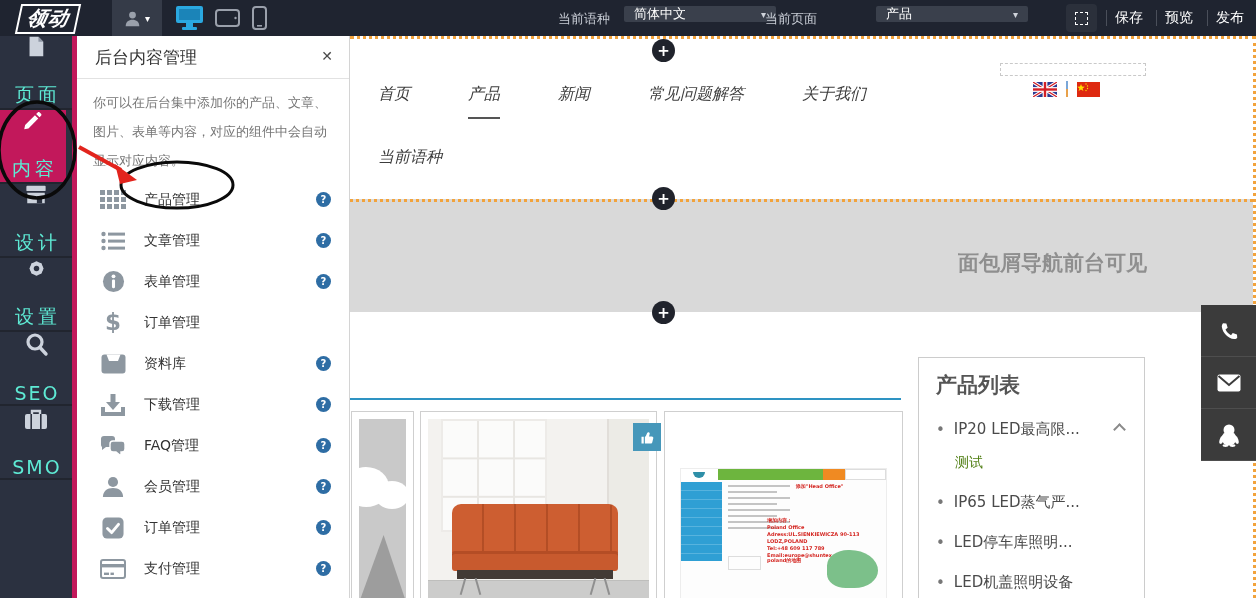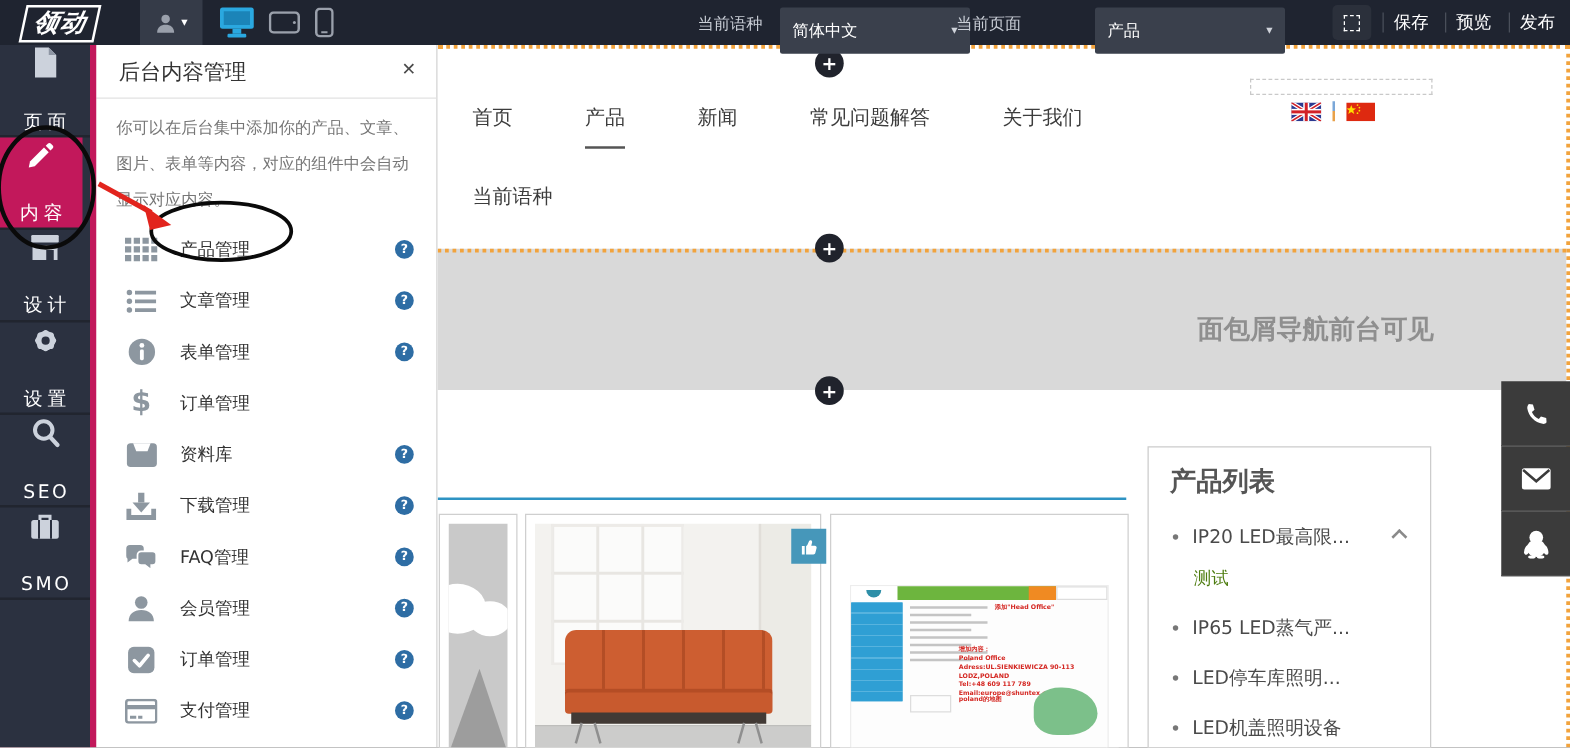--- a/index.html
+++ b/index.html
@@ -9,56 +9,56 @@
 
   
   .topbar { position:absolute; left:0; top:0; width:1256px; height:36px; background:#1f2430; z-index:10; }
   .logo { position:absolute; left:18px; top:4px; color:#fff; font-size:20px; font-weight:bold; font-style:italic; transform:skewX(-12deg); letter-spacing:1px; border:2px solid #fff; padding:0 7px 2px 7px; line-height:24px; }
   .user-btn { position:absolute; left:112px; top:0; width:50px; height:36px; background:#353b48; display:flex; align-items:center; justify-content:center; gap:4px; cursor:pointer; }
   .user-btn .caret { color:#fff; font-size:10px; }
   .dev-btn { position:absolute; top:3px; width:34px; height:30px; display:flex; align-items:center; justify-content:center; cursor:pointer; }
   .dev-desktop { left:172px; } .dev-tablet { left:210px; } .dev-phone { left:242px; }
   .tb-label { position:absolute; top:10px; color:#c9ced6; font-size:13px; }
   .lbl-lang { left:558px; } .lbl-page { left:765px; }
-  .tb-select { position:absolute; top:6px; width:152px; height:37px; background:#3a404c; color:#fff; font-size:13px; display:flex; align-items:center; padding:0 10px; border-radius:2px; cursor:pointer; }
+  .tb-select { position:absolute; top:6px; width:152px; height:16px; background:#3a404c; color:#fff; font-size:13px; display:flex; align-items:center; padding:0 10px; border-radius:2px; cursor:pointer; }
   .sel-lang { left:624px; } .sel-page { left:876px; }
   .tb-select .caret { margin-left:auto; font-size:10px; color:#cfd3da; }
   .dash-btn { position:absolute; left:1066px; top:4px; width:31px; height:28px; background:#2b303b; border-radius:4px; display:flex; align-items:center; justify-content:center; cursor:pointer; }
   .dash-btn span { width:13px; height:13px; border:1px dashed #fff; display:block; }
   .tb-divider { position:absolute; top:10px; width:1px; height:16px; background:#4a4f5a; }
   .d1 { left:1106px; } .d2 { left:1156px; } .d3 { left:1207px; }
   .tb-btn { position:absolute; top:9px; color:#fff; font-size:14px; cursor:pointer; }
   .btn-save { left:1115px; } .btn-preview { left:1165px; } .btn-publish { left:1216px; }
 
   
   .sidebar { position:absolute; left:0; top:36px; width:77px; height:562px; background:#c2185b; z-index:9; }
   .sidebar-inner { position:absolute; left:0; top:0; width:72px; height:562px; background:#2b3140; }
   .side-item { height:74px; border-bottom:2px solid #21252f; display:flex; flex-direction:column; align-items:center; justify-content:center; gap:5px; cursor:pointer; }
-  .side-item .lbl { color:#ffffff; font-size:15px; letter-spacing:4px; text-indent:4px;margin-top:20px; }
+  .side-item .lbl { color:#5eead4; font-size:19px; letter-spacing:4px; text-indent:4px;margin-top:20px; }
   .side-item .lbl-en { letter-spacing:2px; text-indent:2px; }
   .side-item.active { background:#c2185b; width:66px; }
 
   
   .panel { position:absolute; left:77px; top:36px; width:273px; height:562px; background:#fff; border-right:1px solid #d4d4d4; z-index:8; }
   .panel-head { position:relative; height:43px; border-bottom:1px solid #e2e2e2; display:flex; align-items:center; padding:0 18px; }
   .panel-title { font-size:17px; color:#333; }
   .panel-close { position:absolute; right:16px; top:12px; font-size:14px; font-weight:bold; color:#4a4a4a; cursor:pointer; }
   .panel-desc { margin:9px 18px 4px 16px; width:244px; font-size:13px; color:#767676; line-height:29px; }
   .menu-row { height:41px; display:flex; align-items:center; padding:0 18px 0 22px; cursor:pointer; }
   .menu-ic { width:28px; display:flex; justify-content:center; align-items:center; }
   .menu-lbl { margin-left:17px; font-size:14px; color:#333; }
   .help-dot { margin-left:auto; width:15px; height:15px; border-radius:50%; background:#2e6da4; color:#fff; font-size:10px; font-weight:bold; display:flex; align-items:center; justify-content:center; cursor:pointer; }
   .dollar-ic { font-size:23px; font-weight:bold; color:#8d97a0; line-height:1; }
 
   
   .preview { position:absolute; left:350px; top:36px; width:906px; height:562px; background:#fff; border-top:3px dotted #f2a33c; border-right:3px dotted #f2a33c; z-index:1; }
   .plus-btn { position:absolute; width:23px; height:23px; border-radius:50%; background:#20232c; color:#fff; font-size:15px; font-weight:bold; display:flex; align-items:center; justify-content:center; z-index:6; cursor:pointer; }
   .plus-1 { left:302px; top:0px; } .plus-2 { left:302px; top:148px; } .plus-3 { left:302px; top:262px; }
   .site-nav { position:absolute; left:28px; top:44px; width:540px; display:flex; flex-wrap:wrap; column-gap:58px; row-gap:41px; font-size:16px; color:#3c3c3c; }
-  .nav-item { position:relative; line-height:22px; cursor:pointer; }
+  .nav-item { position:relative; line-height:22px; cursor:pointer;font-style:italic; }
   .nav-item.active::after { content:""; position:absolute; left:0; top:34px; width:32px; height:2px; background:#555; }
   .ph-box { position:absolute; left:650px; top:24px; width:146px; height:13px; border:1px dashed #c9c9c9; }
   .flags { position:absolute; left:683px; top:42px; display:flex; align-items:center; gap:9px; }
   .flag { cursor:pointer; display:block; }
   .flag-div { width:2px; height:16px; background:linear-gradient(#7aa7d8 50%, #e8a14a 50%); }
   .banner { position:absolute; left:0; top:160px; width:903px; height:113px; background:#d9d9d9; border-top:3px dotted #f2a33c;padding-left:28px; }
   .banner-text { position:absolute; right:106px; top:47px; font-size:21px; font-weight:bold; color:#8f8f8f; }
   .blue-line { position:absolute; left:0; top:359px; width:551px; height:2px; background:#2e93c3; }
 
   .card { position:absolute; top:372px; height:210px; background:#fff; border:1px solid #cfcfcf; padding:7px; }

